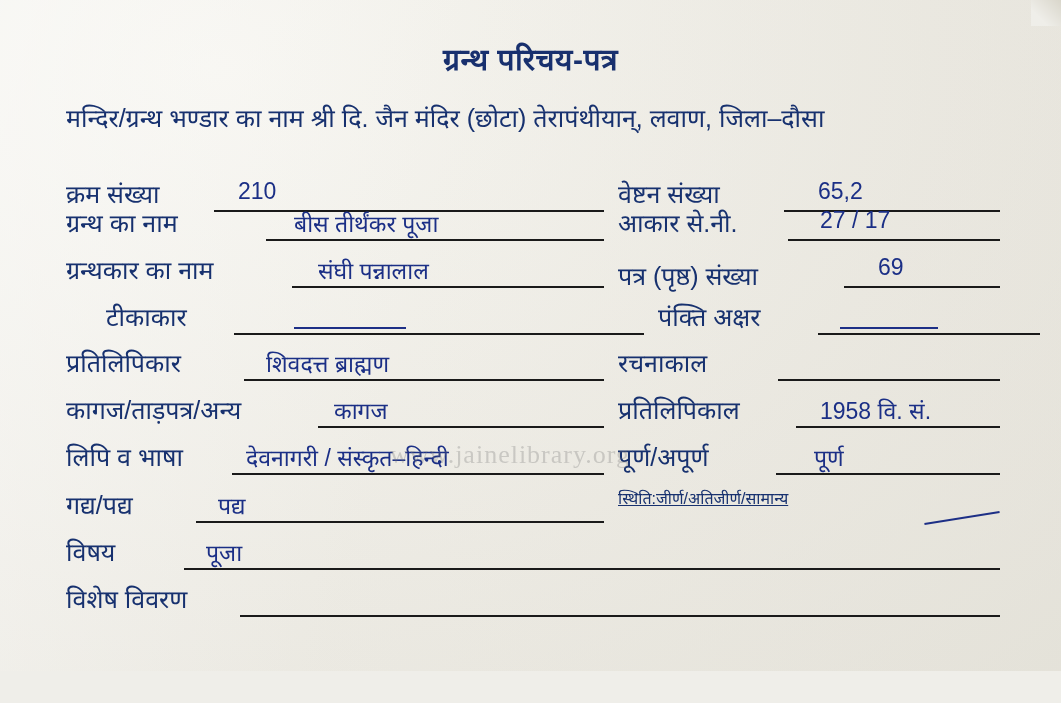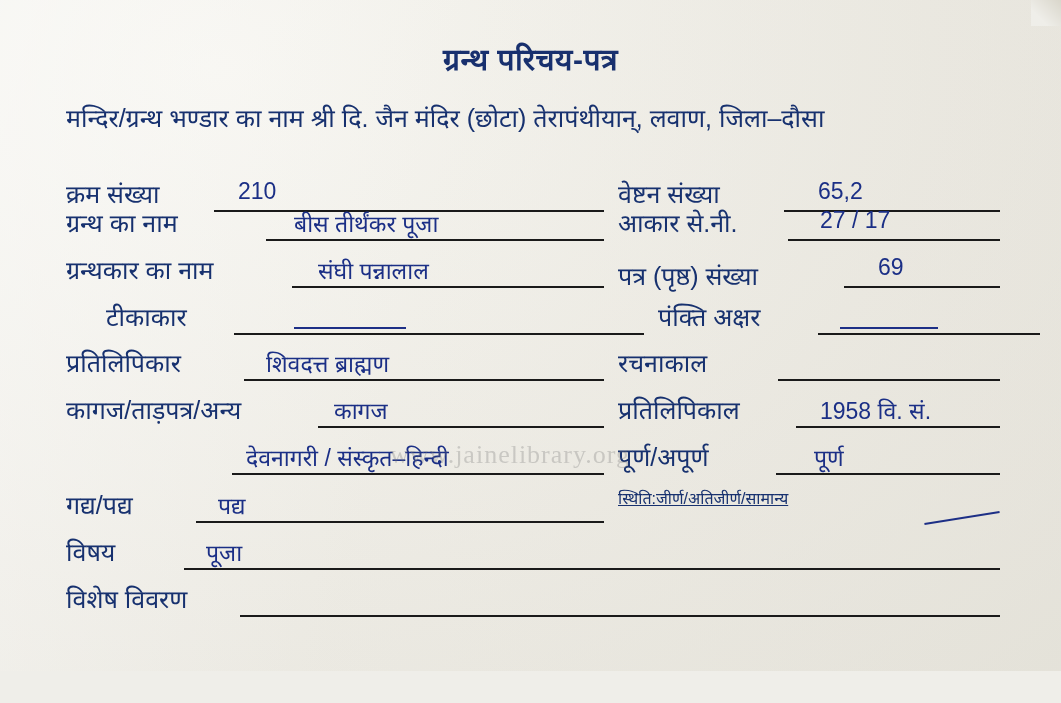--- a/index.html
+++ b/index.html
@@ -163,20 +163,21 @@
   <div class="row" style="top:392px;">
     <span class="label">कागज/ताड़पत्र/अन्य</span>
     <span class="value" style="left:268px;">कागज</span>
     <span class="rule" style="left:252px; top:34px; width:286px;"></span>
     <span class="label" style="left:552px;">प्रतिलिपिकाल</span>
     <span class="value" style="left:754px;">1958 वि. सं.</span>
     <span class="rule" style="left:730px; top:34px; width:204px;"></span>
   </div>
 
   <div class="row" style="top:439px;">
+    <span class="label">लिपि व भाषा</span>
     <span class="value" style="left:180px;">देवनागरी / संस्कृत–हिन्दी</span>
     <span class="rule" style="left:166px; top:34px; width:372px;"></span>
     <span class="label" style="left:552px;">पूर्ण/अपूर्ण</span>
     <span class="value" style="left:748px;">पूर्ण</span>
     <span class="rule" style="left:710px; top:34px; width:224px;"></span>
   </div>
 
   <div class="row" style="top:487px;">
     <span class="label">गद्य/पद्य</span>
     <span class="value" style="left:152px;">पद्य</span>

